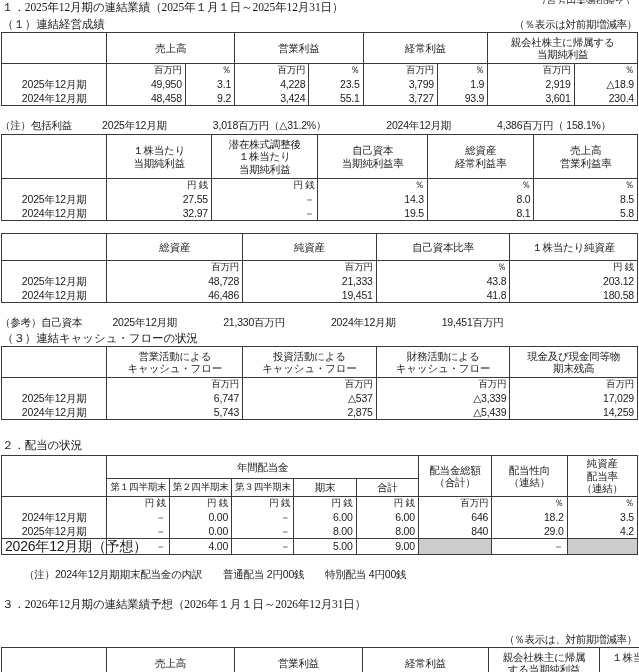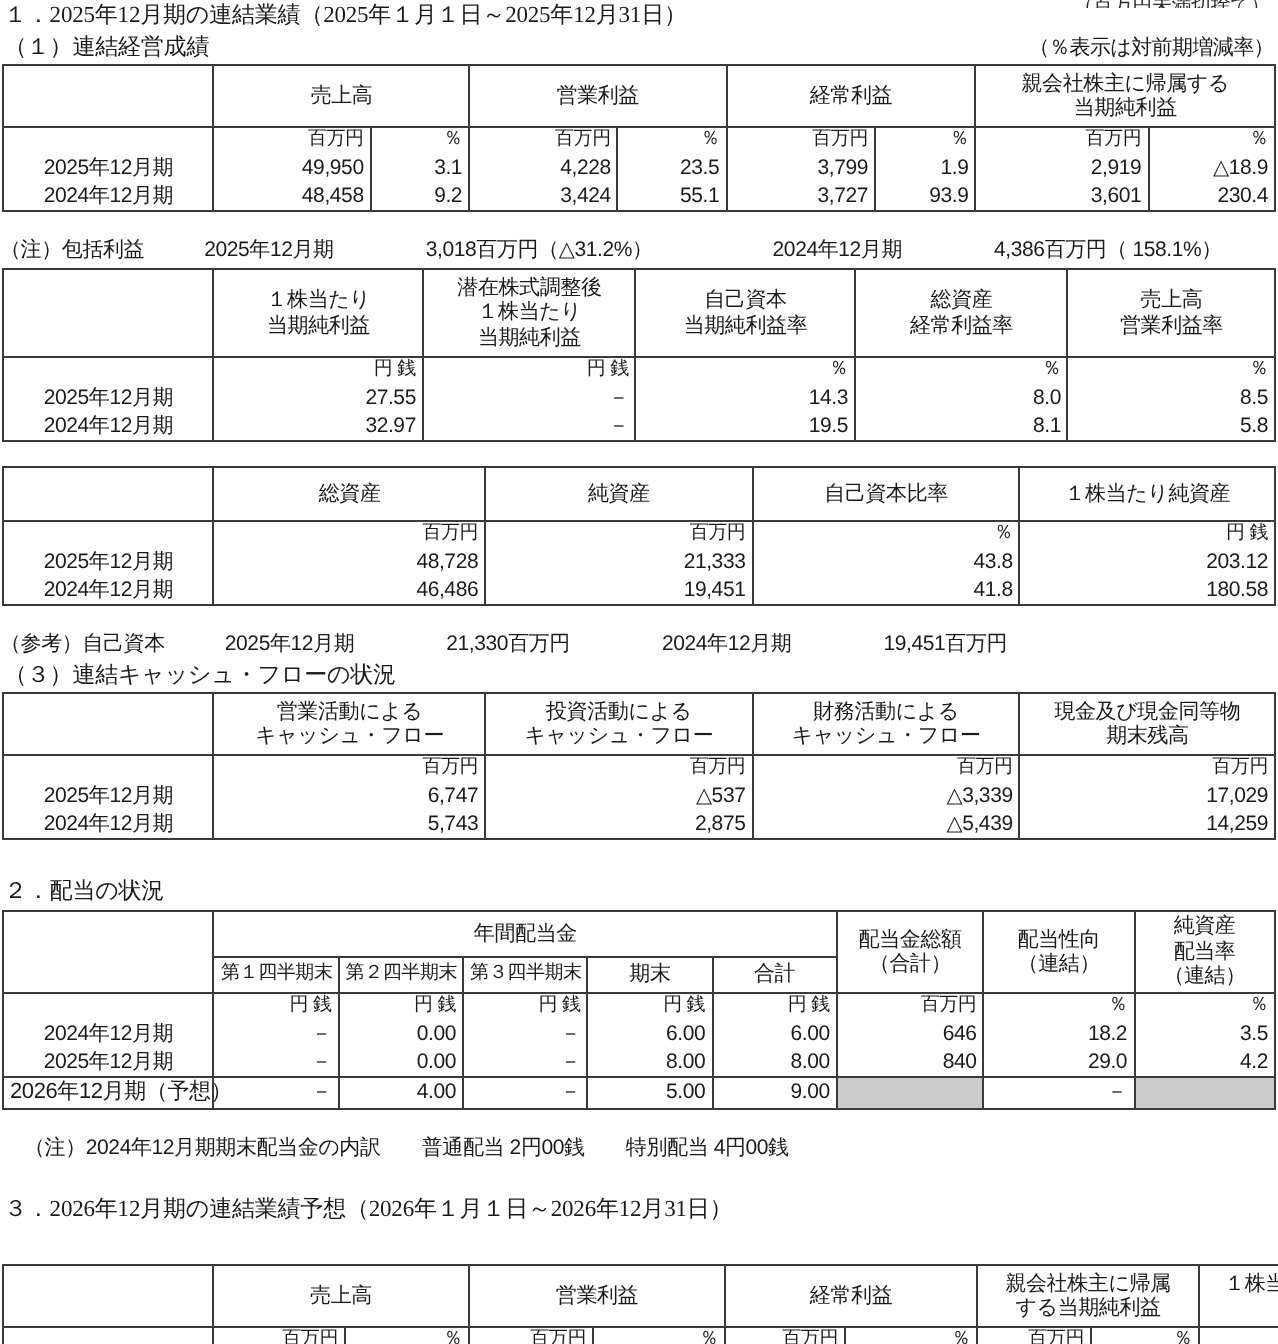--- a/index.html
+++ b/index.html
@@ -378,41 +378,44 @@
         <td class="num">－</td>
         <td class="num">0.00</td>
         <td class="num">－</td>
         <td class="num">8.00</td>
         <td class="num">8.00</td>
         <td class="num">840</td>
         <td class="num">29.0</td>
         <td class="num">4.2</td>
       </tr>
       <tr>
-        <td class="lbl" style="font-size:11px;height:15px">2026年12月期（予想）</td>
+        <td class="lbl" style="font-size:14px;height:15px">2026年12月期（予想）</td>
         <td class="num">－</td>
         <td class="num">4.00</td>
         <td class="num">－</td>
         <td class="num">5.00</td>
         <td class="num">9.00</td>
         <td class="num shaded"></td>
         <td class="num">－</td>
         <td class="num shaded"></td>
       </tr>
     </tbody>
   </table>
 
-  <div class="note" style="padding-left:12px">（注）2024年12月期期末配当金の内訳　　普通配当 2円00銭　　特別配当 4円00銭</div>
+  <div class="note" style="padding-left:24px">（注）2024年12月期期末配当金の内訳　　普通配当 2円00銭　　特別配当 4円00銭</div>
 
   <div class="gap-lg"></div>
 
   <div class="h1">３．2026年12月期の連結業績予想（2026年１月１日～2026年12月31日）</div>
 
   <div style="height:18px"></div>
 
+  <div class="rowhead clearfix">
+    <span class="unitnote">（％表示は、対前期増減率）</span>
+  </div>
 
   <table class="fin">
     <colgroup>
       <col style="width:105px">
         <col style="width:66px">
         <col style="width:62px">
       <col style="width:62px">
         <col style="width:66px">
       <col style="width:60px">
         <col style="width:66px">

